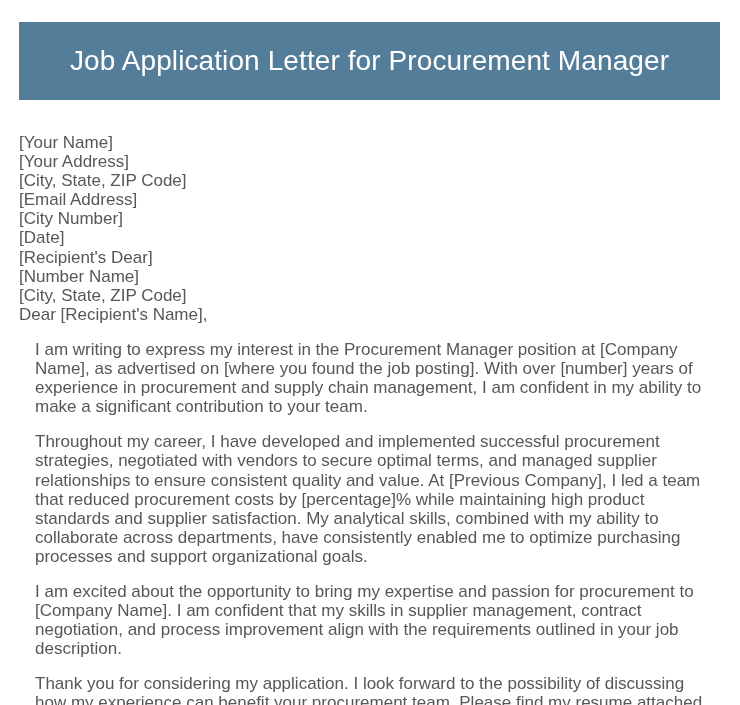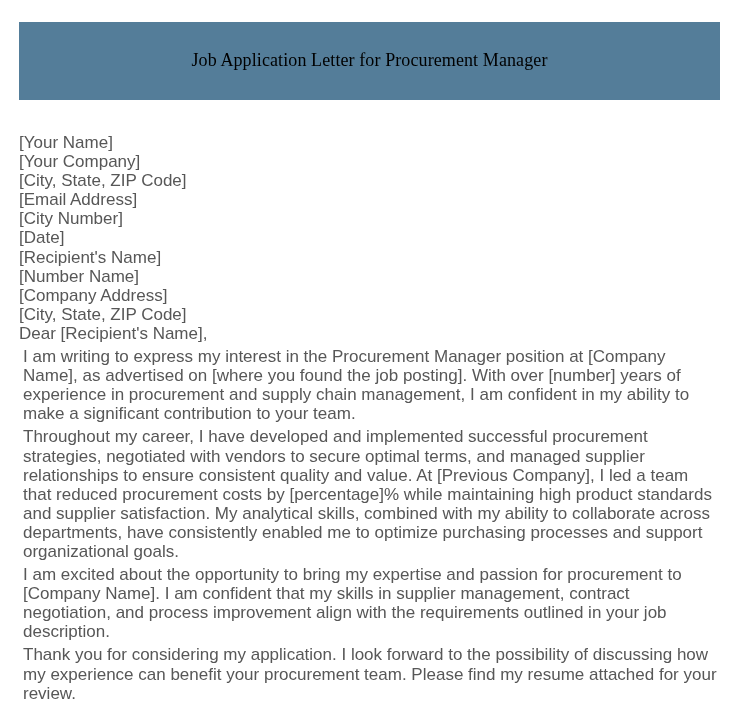--- a/index.html
+++ b/index.html
@@ -26,27 +26,27 @@
     top: 22px;
     width: 701px;
     height: 78px;
     background: #547d99;
     display: flex;
     align-items: center;
     justify-content: center;
     box-sizing: border-box;
   }
   .letter-title {
-    color: #000000;
-    font-size: 18px;
+    color: #ffffff;
+    font-size: 28px;
     font-weight: 400;
     line-height: 1.2;
     letter-spacing: 0.1px;
     text-align: center;
-    font-family: Liberation Serif, serif;
+    font-family: Liberation Sans, sans-serif;
     white-space: nowrap;
   }
   .letter-body {
     position: absolute;
     left: 19px;
     top: 133px;
     width: 702px;
     color: #575757;
     font-size: 17px;
     line-height: 19.1px;
@@ -55,46 +55,45 @@
   }
   .line {
     display: block;
     margin: 0;
     padding: 0;
     white-space: pre-wrap;
     word-wrap: break-word;
   }
   .para {
     display: block;
-    margin: 4px;
+    margin: 16px;
     padding: 0;
     text-align: left;
   }
 </style>
 </head>
 <body>
 
 <div class="page">
 
   <div class="letter-header">
     <div class="letter-title">Job Application Letter for Procurement Manager</div>
   </div>
 
   <div class="letter-body">
 
     <span class="line">[Your Name]</span>
-    <span class="line">[Your Company]</span>
+    <span class="line">[Your Address]</span>
     <span class="line">[City, State, ZIP Code]</span>
     <span class="line">[Email Address]</span>
     <span class="line">[City Number]</span>
     <span class="line">[Date]</span>
 
-    <span class="line">[Recipient's Name]</span>
+    <span class="line">[Recipient's Dear]</span>
     <span class="line">[Number Name]</span>
-    <span class="line">[Company Address]</span>
     <span class="line">[City, State, ZIP Code]</span>
 
     <span class="line">Dear [Recipient's Name],</span>
 
     <span class="para">I am writing to express my interest in the Procurement Manager position at [Company Name], as advertised on [where you found the job posting]. With over [number] years of experience in procurement and supply chain management, I am confident in my ability to make a significant contribution to your team.</span>
     <span class="para">Throughout my career, I have developed and implemented successful procurement strategies, negotiated with vendors to secure optimal terms, and managed supplier relationships to ensure consistent quality and value. At [Previous Company], I led a team that reduced procurement costs by [percentage]% while maintaining high product standards and supplier satisfaction. My analytical skills, combined with my ability to collaborate across departments, have consistently enabled me to optimize purchasing processes and support organizational goals.</span>
     <span class="para">I am excited about the opportunity to bring my expertise and passion for procurement to [Company Name]. I am confident that my skills in supplier management, contract negotiation, and process improvement align with the requirements outlined in your job description.</span>
     <span class="para">Thank you for considering my application. I look forward to the possibility of discussing how my experience can benefit your procurement team. Please find my resume attached for your review.</span>
 
     <span class="line">Previous,</span>

